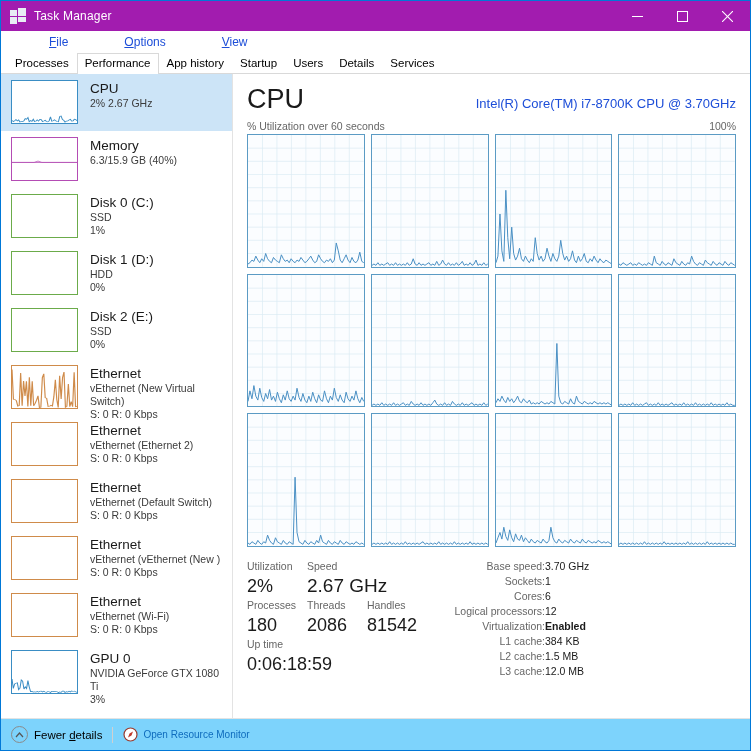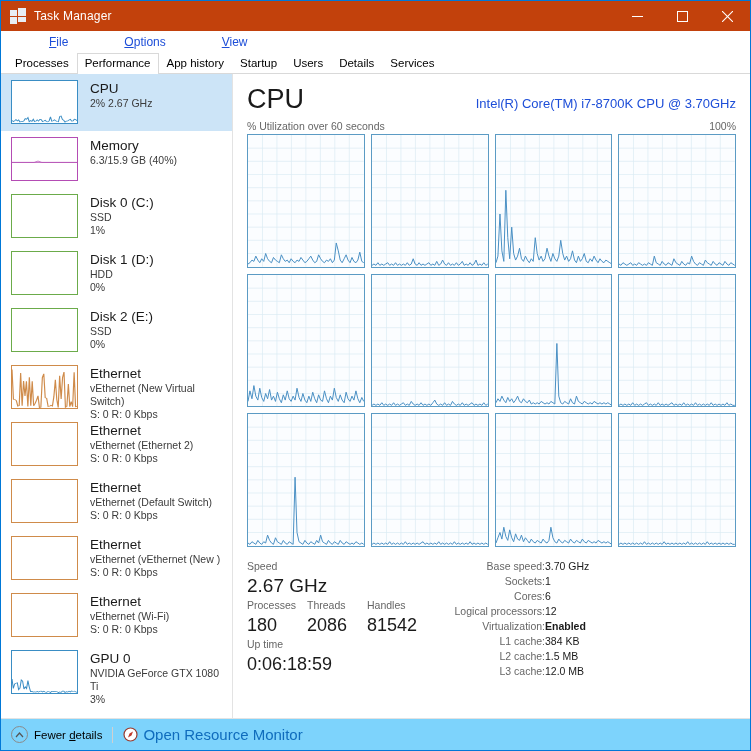--- a/index.html
+++ b/index.html
@@ -10,21 +10,21 @@
     overflow: hidden;
   }
   .window {
     width: 751px; height: 751px;
     border: 1px solid #0078d7;
     display: flex; flex-direction: column;
     background: #fff;
   }
   
   .titlebar {
-    height: 30px; background: #c2410c;
+    height: 30px; background: #a21caf;
     display: flex; align-items: center;
     flex: 0 0 30px;
   }
   .tb-icon {
     width: 16px; height: 16px; margin-left: 9px; margin-right: 8px;
     position: relative; flex: 0 0 16px;
   }
   .tb-icon i {
     position: absolute; background: #e8eef4; display: block;
   }
@@ -151,21 +151,21 @@
   }
   .chev {
     width: 17px; height: 17px; border-radius: 50%;
     border: 1px solid #8a8a8a; display: flex;
     align-items: center; justify-content: center; margin-right: 6px;
   }
   .fewer { font-size: 11.5px; color: #000; }
   .fewer u { text-decoration: underline; }
   .sep { width: 1px; height: 16px; background: #d0d0d0; margin: 0 10px; }
   .resmon-icon { width: 15px; height: 15px; margin-right: 5px; }
-  .resmon { font-size: 15px; color: #0f6cbd; text-align: center; }
+  .resmon { font-size: 10px; color: #0f6cbd; text-align: center; }
 </style>
 </head>
 <body>
 
 <div class="window">
 
   <div class="titlebar">
     <div class="tb-icon">
       <i></i>
         <i></i>
@@ -621,20 +621,24 @@
               <line x1="90" y1="0" x2="90" y2="130" stroke="#dbeaf4" stroke-width="0.7"></line>
               <line x1="105" y1="0" x2="105" y2="130" stroke="#dbeaf4" stroke-width="0.7"></line>
               <polyline points="0.0,128.7 2.0,127.4 4.1,128.7 6.1,127.4 8.1,128.7 10.2,127.4 12.2,128.7 14.2,127.4 16.3,128.7 18.3,127.4 20.3,128.7 22.4,127.4 24.4,128.7 26.4,126.1 28.5,128.7 30.5,127.4 32.5,128.7 34.6,127.4 36.6,128.7 38.6,127.4 40.7,128.7 42.7,127.4 44.7,128.7 46.8,126.1 48.8,128.7 50.8,127.4 52.9,128.7 54.9,127.4 56.9,128.7 59.0,127.4 61.0,128.7 63.1,127.4 65.1,128.7 67.1,127.4 69.2,128.7 71.2,126.1 73.2,128.7 75.3,127.4 77.3,128.7 79.3,127.4 81.4,128.7 83.4,127.4 85.4,128.7 87.5,127.4 89.5,128.7 91.5,126.1 93.6,128.7 95.6,127.4 97.6,128.7 99.7,127.4 101.7,128.7 103.7,127.4 105.8,128.7 107.8,127.4 109.8,128.7 111.9,127.4 113.9,128.7 115.9,127.4 118.0,128.7 120.0,128.7" fill="none" stroke="#4a90c4" stroke-width="1" vector-effect="non-scaling-stroke"></polyline>
             </svg>
           </div>
         </div>
 
       <div class="stats">
         <div class="stats-left">
           <div class="srow">
+            <div class="sfield">
+              <div class="slabel">Utilization</div>
+              <div class="sval">2%</div>
+            </div>
             <div class="sfield wide">
               <div class="slabel">Speed</div>
               <div class="sval big">2.67 GHz</div>
             </div>
           </div>
           <div class="srow">
             <div class="sfield">
               <div class="slabel">Processes</div>
               <div class="sval">180</div>
             </div>

